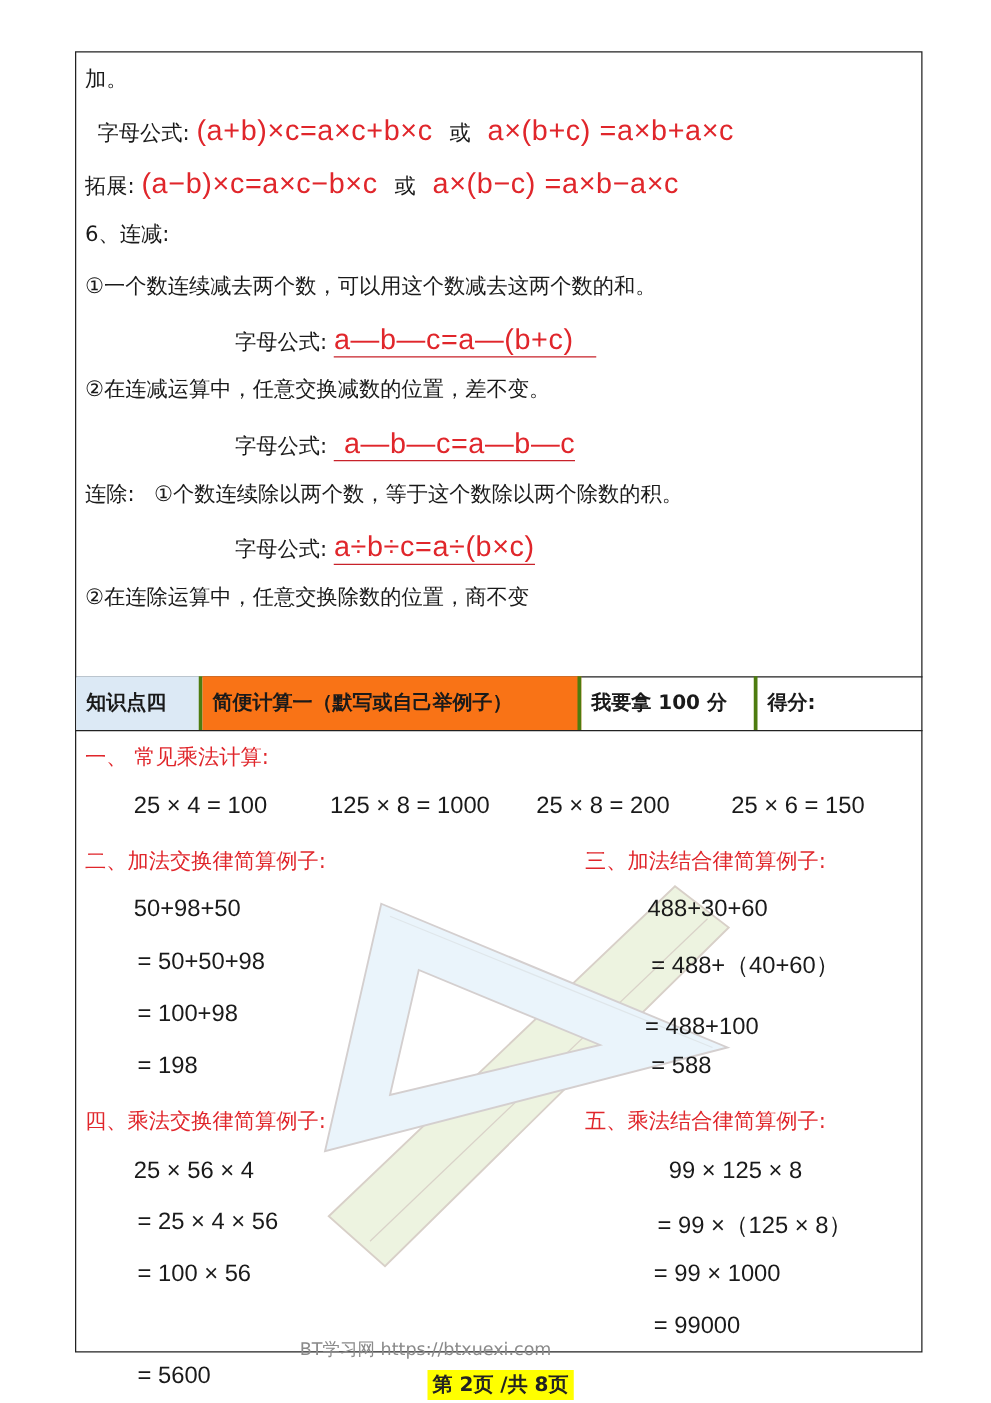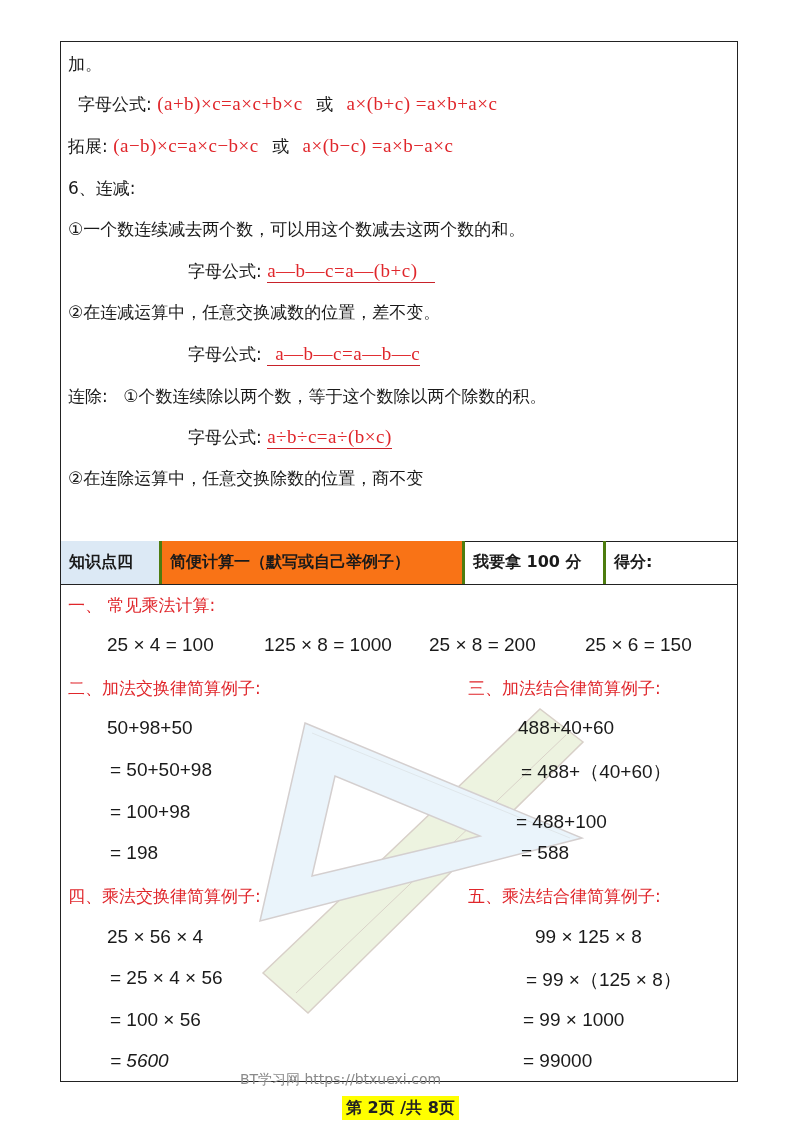--- a/index.html
+++ b/index.html
@@ -7,21 +7,21 @@
       width: 793px; height: 1122px; position: relative; overflow: hidden;
       font-family: "DejaVu Sans", "Liberation Sans", sans-serif;
       color: #1a1a1a;
     }
     .frame {
       position: absolute; left: 60px; top: 41px; width: 678px; height: 1041px;
       border: 1px solid #222; box-sizing: border-box;
     }
     .row { position: absolute; left: 68px; font-size: 17px; line-height: 24px; white-space: nowrap; }
     .red { color: #e0262b; font-family: "Liberation Sans", sans-serif; }
-    .math { font-family: Liberation Serif, serif; font-size: 19px; letter-spacing: 0.5px; }
+    .math { font-family: Liberation Sans, sans-serif; font-size: 23px; letter-spacing: 0.5px; }
     .ul { border-bottom: 1.5px solid #c8222a; padding-bottom: 1px; }
     .indent { left: 188px; }
     .hline { position: absolute; left: 60px; width: 678px; height: 0; border-top: 1px solid #222; }
     .hdr {
       position: absolute; top: 541px; height: 43px; box-sizing: border-box;
       border-right: 3px solid #4d7c0f; font-size: 16px; font-weight: bold;
       display: flex; align-items: center; padding-left: 8px; white-space: nowrap;
     }
     .sec-title { position: absolute; font-size: 17px; color: #e0262b; white-space: nowrap; }
     .calc { position: absolute; font-family: "Liberation Sans", sans-serif; font-size: 19px; color: #1a1a1a; white-space: nowrap; }
@@ -107,32 +107,32 @@
 <div class="calc" style="left:585px; top:634px;">25 × 6 = 150</div>
 
 <div class="sec-title" style="left:68px; top:677px;">二、加法交换律简算例子:</div>
 <div class="sec-title" style="left:468px; top:677px;">三、加法结合律简算例子:</div>
 
 <div class="calc" style="left:107px; top:717px;">50+98+50</div>
 <div class="calc" style="left:110px; top:759px;">= 50+50+98</div>
 <div class="calc" style="left:110px; top:801px;">= 100+98</div>
 <div class="calc" style="left:110px; top:842px;">= 198</div>
 
-<div class="calc" style="left:518px; top:717px;">488+40+60</div>
+<div class="calc" style="left:518px; top:717px;">488+30+60</div>
 <div class="calc" style="left:521px; top:759px;">= 488+（40+60）</div>
 <div class="calc" style="left:516px; top:801px;margin-top:10px;">= 488+100</div>
 <div class="calc" style="left:521px; top:842px;">= 588</div>
 
 <div class="sec-title" style="left:68px; top:885px;">四、乘法交换律简算例子:</div>
 <div class="sec-title" style="left:468px; top:885px;">五、乘法结合律简算例子:</div>
 
 <div class="calc" style="left:107px; top:926px;">25 × 56 × 4</div>
 <div class="calc" style="left:110px; top:967px;">= 25 × 4 × 56</div>
 <div class="calc" style="left:110px; top:1009px;">= 100 × 56</div>
-<div class="calc" style="left:110px; top:1050px;font-style:italic;">= 5600</div>
+<div class="calc" style="left:110px; top:1090px;">= 5600</div>
 
 <div class="calc" style="left:535px; top:926px;">99 × 125 × 8</div>
 <div class="calc" style="left:526px; top:967px;">= 99 ×（125 × 8）</div>
 <div class="calc" style="left:523px; top:1009px;">= 99 × 1000</div>
 <div class="calc" style="left:523px; top:1050px;">= 99000</div>
 
 <div class="watermark">BT学习网 https://btxuexi.com</div>
 <div class="pagenum">第 2页 /共 8页</div>
 
 </body></html>

